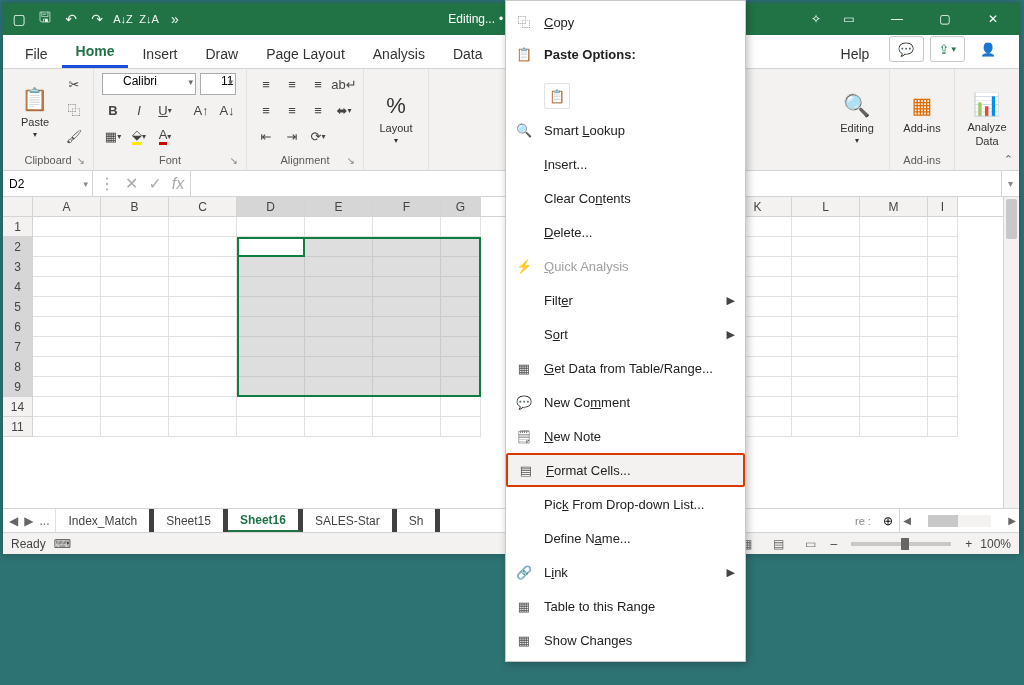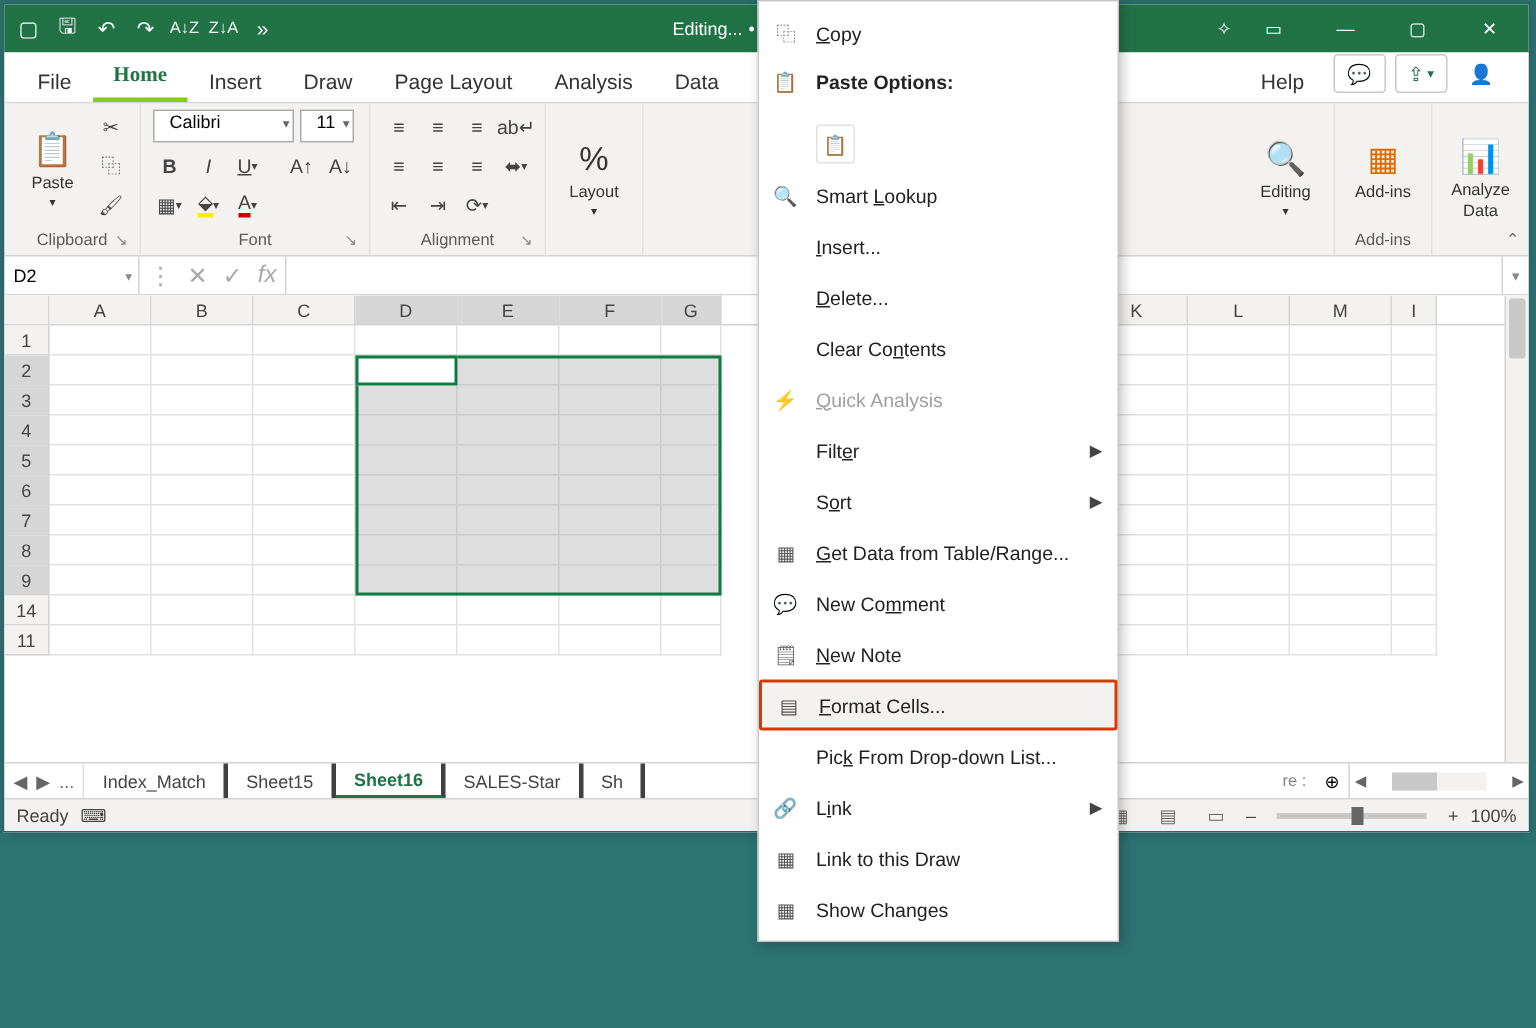--- a/index.html
+++ b/index.html
@@ -11,37 +11,37 @@
 .titlebar { height: 32px; background: #217346; display: flex; align-items: center; color: #fff; font-size: 12px; }
 .titlebar .qat { display: flex; align-items: center; gap: 10px; padding: 0 8px; }
 .titlebar .qat .ic { width: 16px; height: 16px; display: flex; align-items: center; justify-content: center; font-size: 14px; opacity: 0.95; }
 .titlebar .title { flex: 1; display: flex; align-items: center; justify-content: center; gap: 4px; }
 .titlebar .right { display: flex; align-items: center; gap: 8px; padding-right: 6px; }
 .titlebar .winbtn { width: 40px; height: 32px; display: flex; align-items: center; justify-content: center; font-size: 12px; }
 
 
 .tabs { height: 34px; background: #fff; display: flex; align-items: flex-end; padding: 0 8px; border-bottom: 1px solid #d4d4d4; }
 .tab { padding: 6px 14px 6px; font-size: 14px; color: #333; cursor: pointer; }
-.tab.active { color: #217346; border-bottom: 3px solid #84cc16; font-weight: 600; font-family: Liberation Serif, serif; }
+.tab.active { color: #217346; border-bottom: 3px solid #1d4ed8; font-weight: 600; }
 .tabs .spacer { flex: 1; }
 .tabs .share { display: flex; gap: 6px; padding: 0 6px 6px; }
 .share-btn { height: 26px; min-width: 34px; border: 1px solid #c8c8c8; border-radius: 3px; display: flex; align-items: center; justify-content: center; background: #fff; font-size: 13px; color: #217346; padding: 0 8px; }
 
 
 .ribbon { height: 102px; background: #f3f2f1; display: flex; border-bottom: 1px solid #d4d4d4; position: relative; }
 .group { border-right: 1px solid #e1e1e1; padding: 4px 8px 2px; display: flex; flex-direction: column; }
 .group-body { flex: 1; display: flex; gap: 4px; }
 .group-label { text-align: center; font-size: 11px; color: #5a5a5a; padding: 2px 0; position: relative; }
 .group-label .dlg { position: absolute; right: 0; bottom: 2px; font-size: 10px; color: #888; }
 .vbtn { display: flex; flex-direction: column; align-items: center; justify-content: center; width: 48px; font-size: 11px; color: #333; gap: 2px; }
 .vbtn .bigic { width: 28px; height: 28px; display:flex; align-items:center; justify-content:center; font-size: 22px; }
 .col { display: flex; flex-direction: column; gap: 4px; justify-content: flex-start; }
 .row { display: flex; gap: 4px; align-items: center; }
 .sbtn { width: 22px; height: 22px; display: flex; align-items: center; justify-content: center; font-size: 13px; color: #444; border-radius: 2px; }
-.combo { height: 22px; border: 1px solid #ababab; background: #fff; font-size: 12px; padding: 0 14px 0 10px; position: relative; }
+.combo { height: 22px; border: 1px solid #ababab; background: #fff; font-size: 12px; padding: 0 14px 0 20px; position: relative; }
 .combo .arr { position: absolute; right: 2px; top: 3px; font-size: 9px; color: #666; }
 .collapse { position: absolute; right: 6px; bottom: 4px; font-size: 11px; color: #666; }
 
 
 .fbar { height: 26px; background: #fff; border-bottom: 1px solid #d4d4d4; display:flex; align-items:stretch; }
 .namebox { width: 90px; border-right: 1px solid #d4d4d4; display:flex; align-items:center; padding: 0 6px; font-size: 12px; position:relative; }
 .namebox .arr { position:absolute; right:4px; font-size:9px; color:#888; }
 .fx-btns { display:flex; align-items:center; padding: 0 6px; gap: 10px; color:#aaa; border-right:1px solid #d4d4d4; }
 .fx-input { flex:1; padding:0 6px; font-size:12px; }
 .fbar .expand { width: 18px; display:flex; align-items:center; justify-content:center; border-left:1px solid #d4d4d4; color:#888; font-size:10px; }
@@ -59,21 +59,21 @@
 .rh.sel { background:#d6d6d6; }
 .c { width:68px; border-right:1px solid #e1e1e1; border-bottom:1px solid #e1e1e1; font-size:12px; }
 .sel-overlay { position:absolute; border:2px solid #107c41; background: rgba(160,160,160,0.35); pointer-events:none; }
 .active-cell { position:absolute; background:#fff; border:2px solid #107c41; pointer-events:none; }
 .vscroll { position:absolute; right:0; top:0; bottom:0; width:16px; background:#f3f2f1; border-left:1px solid #d4d4d4; }
 .vscroll .thumb { position:absolute; left:2px; right:2px; top:2px; height:40px; background:#c8c8c8; border-radius:2px; }
 
 
 .sheettabs { height: 24px; border-top:1px solid #d4d4d4; display:flex; align-items:stretch; background:#fff; font-size:12px; }
 .stnav { display:flex; align-items:center; padding:0 6px; gap:6px; color:#666; border-right:1px solid #e1e1e1; }
-.stab { padding:0 12px; display:flex; align-items:center; border-right:3px solid #404040; color:#444; }
+.stab { padding:0 12px; display:flex; align-items:center; border-right:5px solid #404040; color:#444; }
 .stab.active { background:#fff; border-bottom:2px solid #217346; color:#217346; font-weight:600; }
 .sheettabs .flex { flex:1; }
 .hscroll { width:120px; display:flex; align-items:center; border-left:1px solid #d4d4d4; position:relative; }
 .hscroll .track { flex:1; height:12px; background:#f3f2f1; margin:0 14px; position:relative; }
 .hscroll .thumb { position:absolute; left:0; top:0; bottom:0; width:30px; background:#c8c8c8; }
 .hscroll .arr { width:14px; text-align:center; color:#666; font-size:10px; }
 
 
 .status { height: 22px; border-top:1px solid #d4d4d4; background:#f3f2f1; display:flex; align-items:center; font-size:12px; color:#444; padding:0 8px; gap:8px; }
 .status .flex { flex:1; }
@@ -534,25 +534,25 @@
   <div class="ctx-item">
     <span class="ic" style="color:#2b7cd3;">🔍</span>
     <span>Smart <u class="ak">L</u>ookup</span>
   </div>
   <div class="ctx-item">
     <span class="ic"></span>
     <span><u class="ak">I</u>nsert...</span>
   </div>
   <div class="ctx-item">
     <span class="ic"></span>
+    <span>Clear Co<u class="ak">n</u>tents</span>
+  </div>
+  <div class="ctx-item">
+    <span class="ic"></span>
     <span><u class="ak">D</u>elete...</span>
-  </div>
-  <div class="ctx-item">
-    <span class="ic"></span>
-    <span>Clear Co<u class="ak">n</u>tents</span>
   </div>
   <div class="ctx-item disabled">
     <span class="ic">⚡</span>
     <span><u class="ak">Q</u>uick Analysis</span>
   </div>
   <div class="ctx-item">
     <span class="ic"></span>
     <span>Filt<u class="ak">e</u>r</span>
     <span class="sub">▶</span>
   </div>
@@ -575,25 +575,29 @@
   </div>
   <div class="ctx-item hl">
     <span class="ic">▤</span>
     <span><u class="ak">F</u>ormat Cells...</span>
   </div>
   <div class="ctx-item">
     <span class="ic"></span>
     <span>Pic<u class="ak">k</u> From Drop-down List...</span>
   </div>
   <div class="ctx-item">
+    <span class="ic"></span>
+    <span>Define N<u class="ak">a</u>me...</span>
+  </div>
+  <div class="ctx-item">
     <span class="ic">🔗</span>
     <span>L<u class="ak">i</u>nk</span>
     <span class="sub">▶</span>
   </div>
   <div class="ctx-item">
     <span class="ic">▦</span>
-    <span>Link to this Draw</span>
+    <span>Table to this Range</span>
   </div>
   <div class="ctx-item">
     <span class="ic">▦</span>
     <span>Show Changes</span>
   </div>
 </div>
 
 </body></html>

